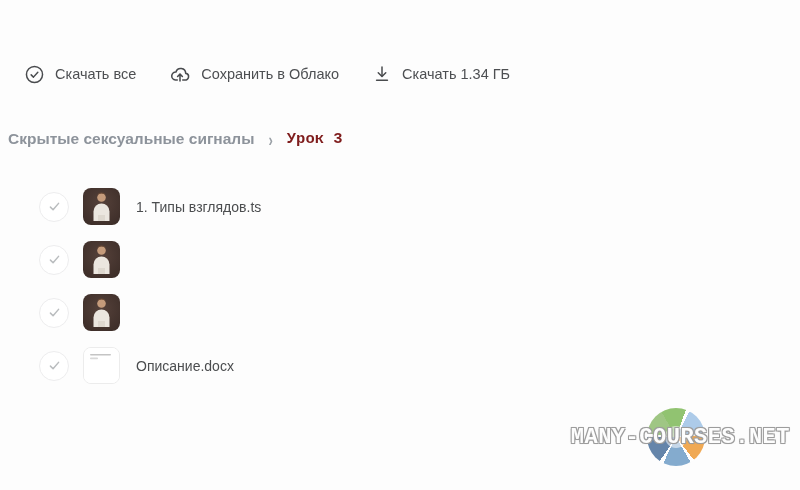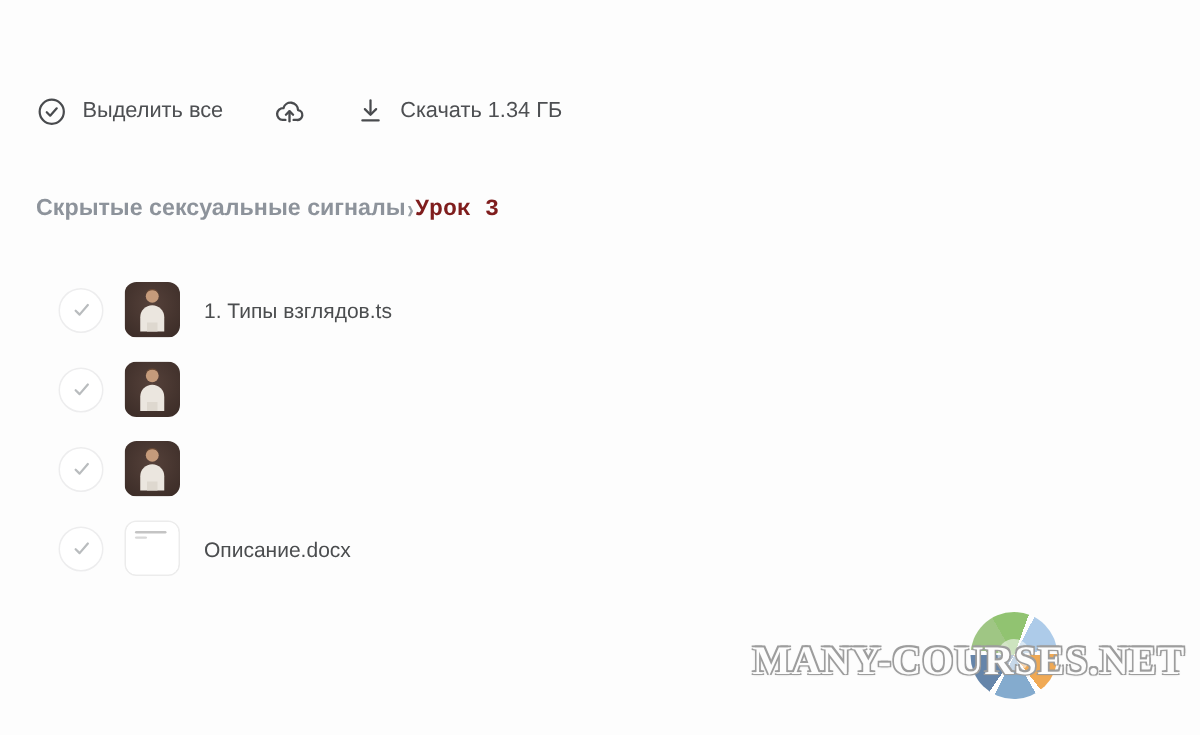--- a/index.html
+++ b/index.html
@@ -28,24 +28,24 @@
     font-size: 14.5px;
     cursor: pointer;
     background: none; border: none;
     font-family: "Liberation Sans", sans-serif;
   }
   .tool-btn svg { display: block; stroke: #494b4e; }
 
   
   .breadcrumb {
     position: absolute;
-    top: 130px; left: 24px;
-    display: flex;
-    align-items: center;
-    gap: 1px;
+    top: 130px; left: 8px;
+    display: flex;
+    align-items: center;
+    gap: 14px;
     font-size: 15.5px;
     font-weight: bold;
   }
   .crumb-parent { color: #8d939b; cursor: pointer; }
   .crumb-sep { color: #9aa0a6; font-size: 13px; transform: scaleY(1.35); font-weight: bold; }
   .crumb-current { color: #7f1d1d; font-family: Liberation Mono, monospace; }
 
   
   .file-list {
     position: absolute;
@@ -112,54 +112,55 @@
   .wm-globe::after {
     content: "";
     position: absolute;
     inset: 18px;
     border-radius: 50%;
     background: rgba(255,255,255,0.55);
   }
   .wm-text {
     position: absolute;
     right: 2px; top: 19px;
-    font-family: Liberation Serif, serif;
+    font-family: Liberation Mono, monospace;
     font-weight: bold;
-    font-size: 27px;
+    font-size: 22px;
     letter-spacing: 0.5px;
     color: #fdfdfd;
     text-shadow:
       -1px -1px 0 #9d9d9d, 1px -1px 0 #9d9d9d,
       -1px  1px 0 #9d9d9d, 1px  1px 0 #9d9d9d,
       0 0 2px #8f8f8f;
     white-space: nowrap;
   }
 </style>
 </head>
 <body>
 
 <div class="toolbar">
   <button class="tool-btn">
     <span>
       <svg width="21" height="21" viewBox="0 0 24 24" fill="none" stroke-width="1.7" stroke-linecap="round" stroke-linejoin="round">
         <circle cx="12" cy="12" r="9.2"></circle>
         <path d="M8.2 12.4l2.6 2.6 5-5.6"></path>
       </svg>
     </span>
-    <span>Выделить все</span>
+    <span>Скачать все</span>
   </button>
 
   <button class="tool-btn">
     <span>
       <svg width="22" height="22" viewBox="0 0 24 24" fill="none" stroke-width="1.7" stroke-linecap="round" stroke-linejoin="round">
         <path d="M9 18.5H7a4.3 4.3 0 1 1 .6-8.6 5.4 5.4 0 0 1 10.6 1.4 3.6 3.6 0 0 1-1 7.2h-2.2"></path>
         <path d="M12 19.5v-7"></path>
         <path d="M9.4 14.7l2.6-2.6 2.6 2.6"></path>
       </svg>
     </span>
+    <span>Сохранить в Облако</span>
   </button>
 
   <button class="tool-btn">
     <span>
       <svg width="20" height="20" viewBox="0 0 24 24" fill="none" stroke-width="1.8" stroke-linecap="round" stroke-linejoin="round">
         <path d="M12 3.5v11"></path>
         <path d="M7.5 10.5l4.5 4.5 4.5-4.5"></path>
         <path d="M5.5 19.5h13"></path>
       </svg>
     </span>

